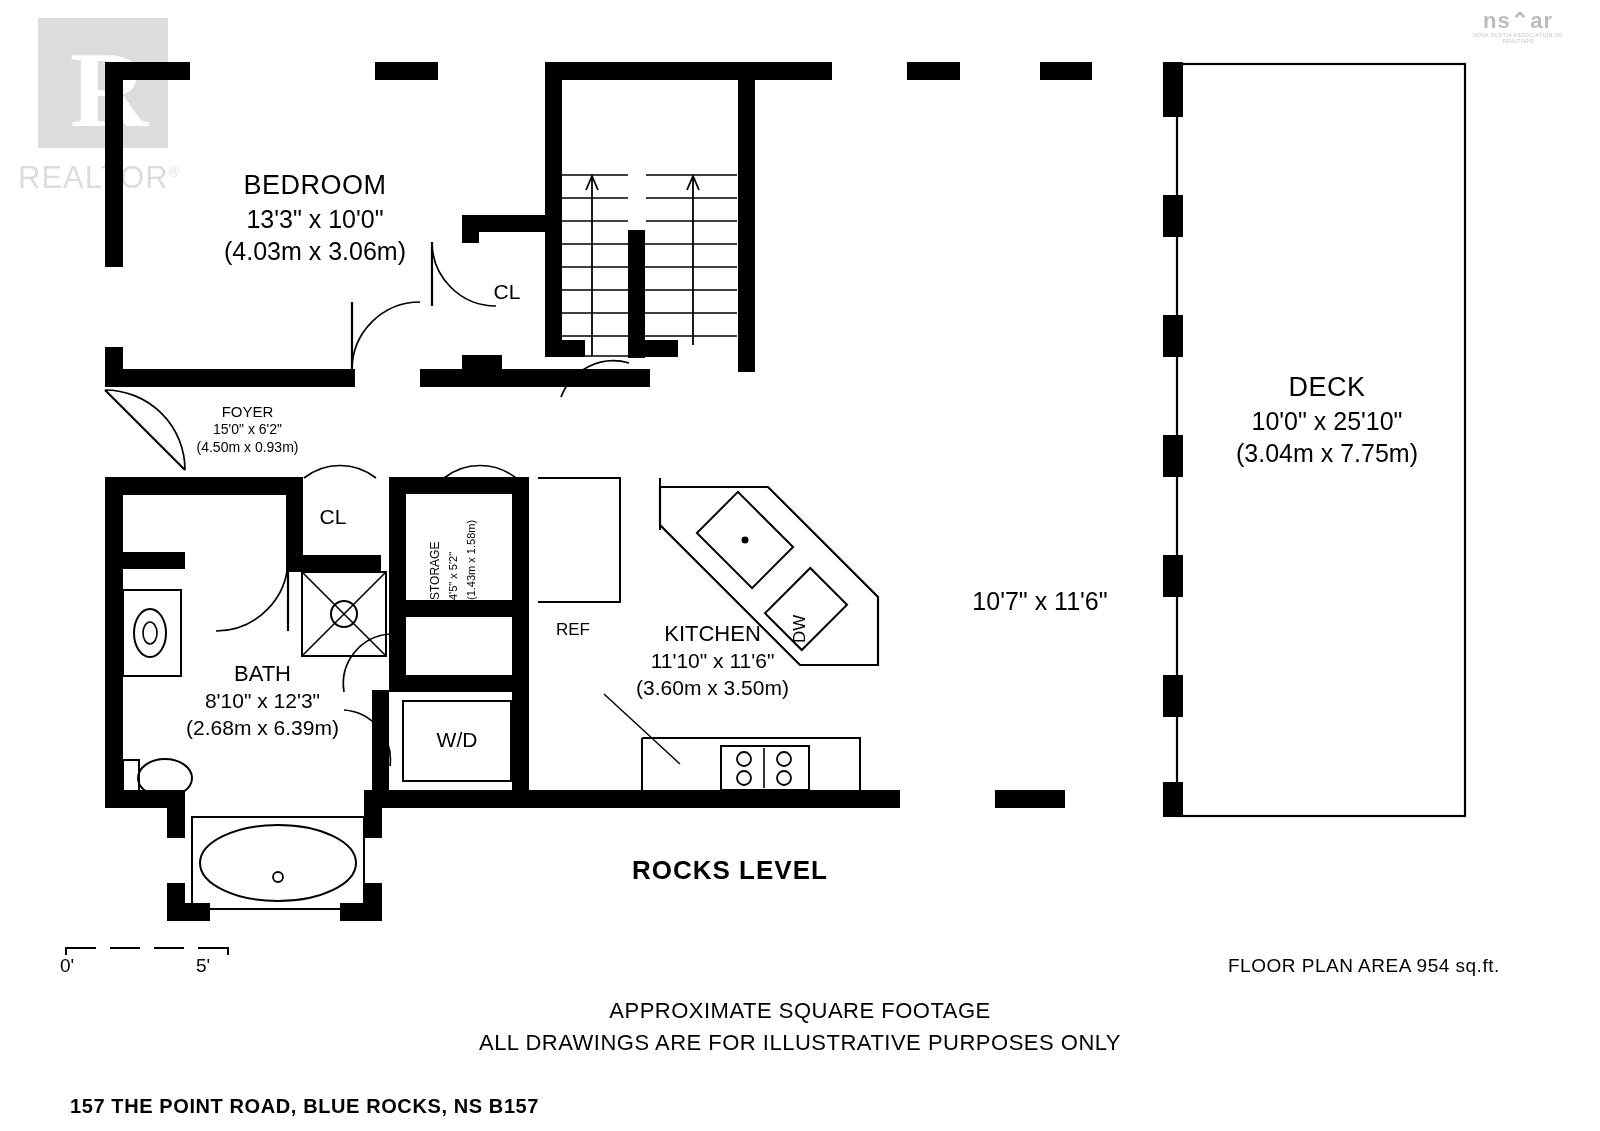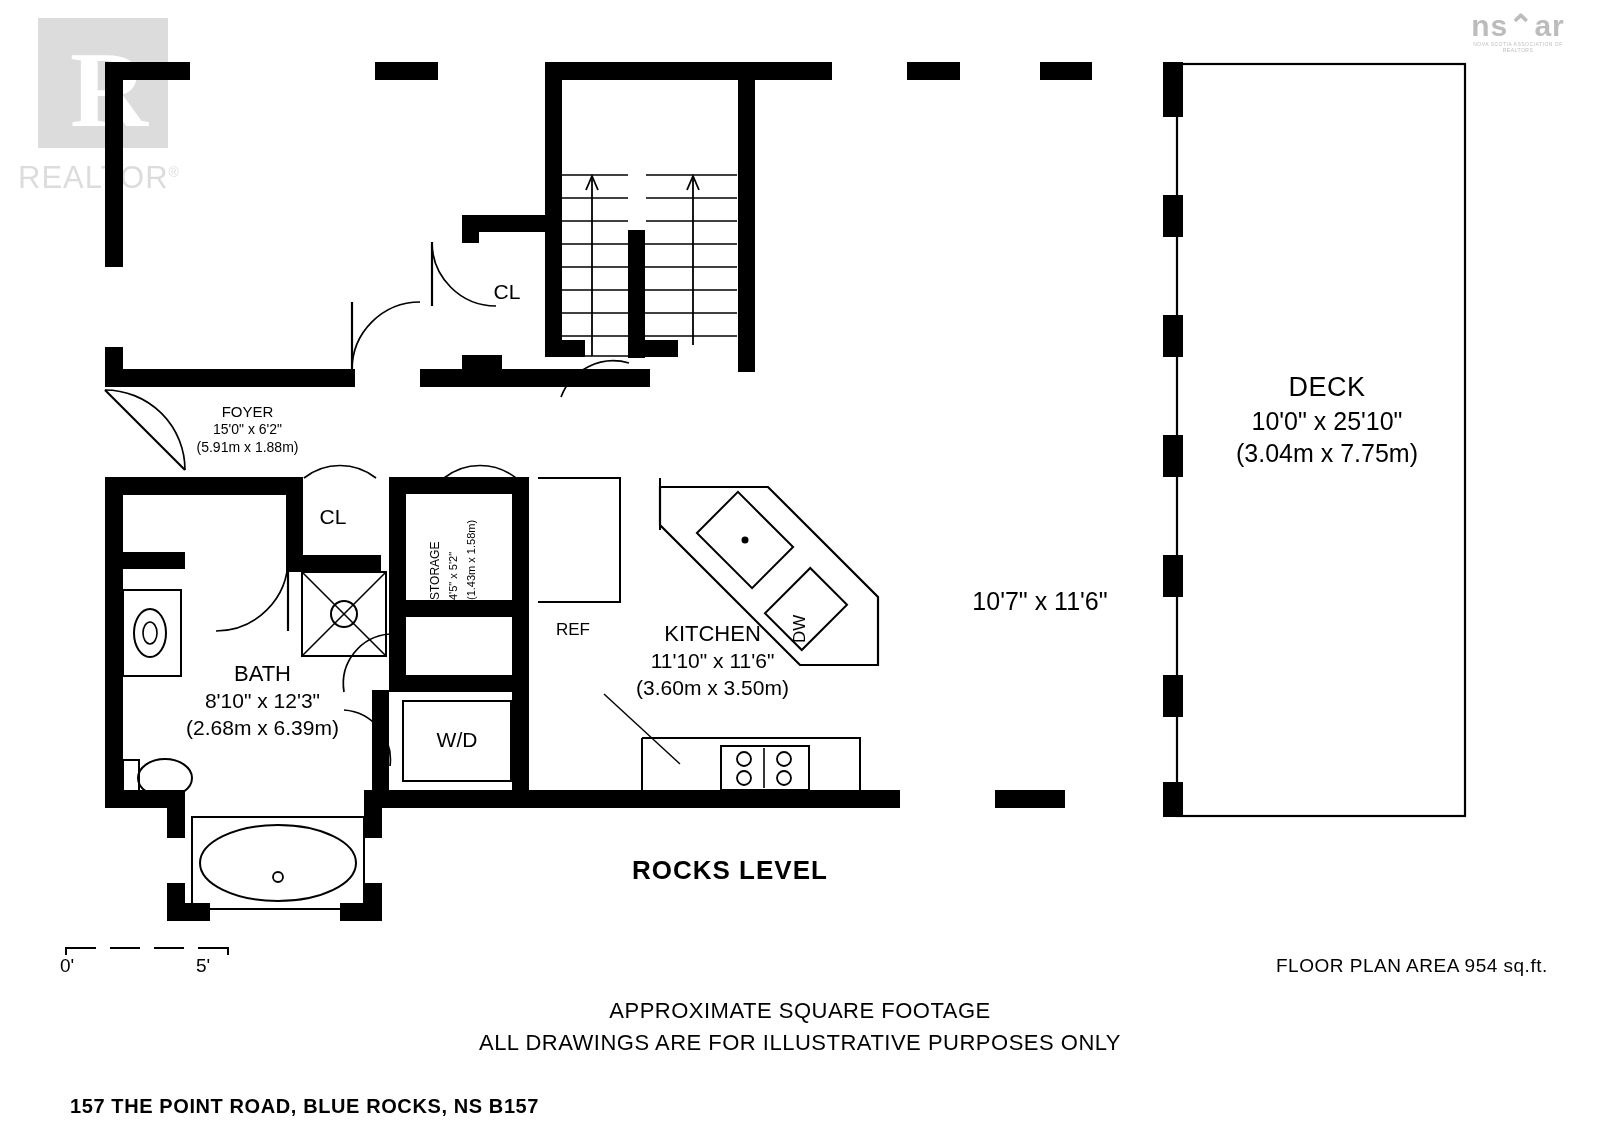--- a/index.html
+++ b/index.html
@@ -40,21 +40,21 @@
     font-size: 31px; letter-spacing: 1px; color: #8d8d8d;
     font-family: "Liberation Sans", sans-serif;
   }
   #realtor-watermark .r-text sup { font-size: 14px; }
 
   #ns-watermark {
     right: 22px; top: 8px; width: 120px; height: 50px;
     opacity: 0.45; text-align: center;
   }
   #ns-watermark .ns-big {
-    font-size: 30px; font-weight: bold; color: #6c6c6c; letter-spacing: 1px;
+    font-size: 22px; font-weight: bold; color: #6c6c6c; letter-spacing: 1px;
     font-family: "Liberation Sans", sans-serif;
   }
   #ns-watermark .ns-small {
     font-size: 5px; color: #6c6c6c; letter-spacing: 0.5px; margin-top: -2px;
   }
 
   
   .wall { background: #000; }
   .thinline { background: #000; }
   .whitefill { background: #fff; }
@@ -77,21 +77,21 @@
   .vert-text {
     transform: rotate(-90deg);
     transform-origin: left top;
     white-space: nowrap;
   }
 
   #main-level-title {
     font-size: 26px; font-weight: bold; letter-spacing: 1px;
   }
   .footer-line { font-size: 22px; letter-spacing: 0.5px; }
-  #floor-area { font-size: 19px; letter-spacing: 0.5px; margin-left: 48px; }
+  #floor-area { font-size: 19px; letter-spacing: 0.5px; }
   #address { font-size: 20px; font-weight: bold; letter-spacing: 0.6px; }
   .scale-lbl { font-size: 19px; }
 
   svg { display: block; overflow: visible; }
 </style>
 </head>
 <body>
 
 <div id="page">
 
@@ -298,20 +298,25 @@
     <path d="M52,66 A50,50 0 0 0 6,10" fill="none" stroke="#000" stroke-width="1.7"></path>
   </svg>
   <svg class="abs" style="left:555px; top:355px;" width="80" height="46">
     <path d="M6,42 A56,56 0 0 1 74,8" fill="none" stroke="#000" stroke-width="1.7"></path>
   </svg>
 
   <svg class="abs" style="left:600px; top:690px;" width="90" height="80">
     <line x1="4" y1="4" x2="80" y2="74" stroke="#000" stroke-width="1.4"></line>
   </svg>
 
+  <div class="abs room-label rl-big" style="left:150px; top:168px; width:330px;">
+    <div class="name">BEDROOM</div>
+    <div class="dim">13'3" x 10'0"</div>
+    <div class="dim">(4.03m x 3.06m)</div>
+  </div>
 
 
   <div class="abs room-label rl-big" style="left:1172px; top:370px; width:310px;">
     <div class="name">DECK</div>
     <div class="dim">10'0" x 25'10"</div>
     <div class="dim">(3.04m x 7.75m)</div>
   </div>
 
   <div class="abs room-label rl-big" style="left:875px; top:585px; width:330px;">
     <div class="dim">10'7" x 11'6"</div>
@@ -325,21 +330,21 @@
 
   <div class="abs room-label rl-mid" style="left:155px; top:660px; width:215px;">
     <div class="name">BATH</div>
     <div class="dim">8'10" x 12'3"</div>
     <div class="dim">(2.68m x 6.39m)</div>
   </div>
 
   <div class="abs room-label rl-small" style="left:160px; top:402px; width:175px;">
     <div class="name">FOYER</div>
     <div class="dim">15'0" x 6'2"</div>
-    <div class="dim">(5.91m x 1.88m)</div>
+    <div class="dim">(4.50m x 0.93m)</div>
   </div>
 
   <div class="abs" style="left:425px; top:600px; width:16px; height:120px;">
     <div class="vert-text rl-tiny" style="position:absolute; left:0; top:0;">
       <span class="name">STORAGE</span>
     </div>
     <div class="vert-text rl-tiny" style="position:absolute; left:18px; top:0;">
       <span class="dim">4'5" x 5'2"</span>
     </div>
     <div class="vert-text rl-tiny" style="position:absolute; left:36px; top:0;">

